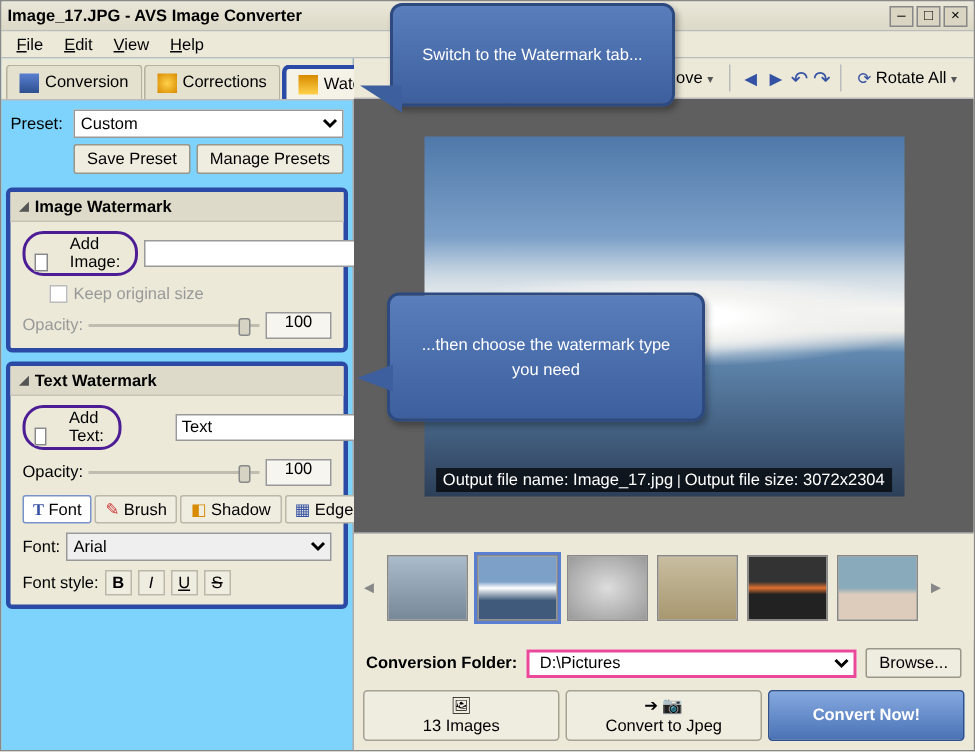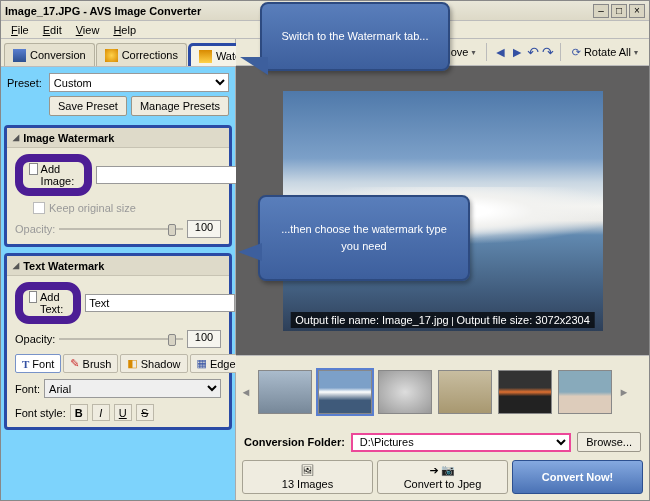--- a/index.html
+++ b/index.html
@@ -19,26 +19,26 @@
 .tab.active{background:#f5f3e8;border:3px solid #2a4aa5;border-bottom:none;border-radius:5px 5px 0 0}
 .tab-ico{width:13px;height:13px;display:inline-block}
 .presetrow{display:flex;align-items:center;padding:6px 6px 2px;gap:7px;border-top:1px solid #bbb}
 .presetrow select{flex:1;height:19px;border:1px solid #999;background:#fff}
 .presetbtns{display:flex;gap:4px;justify-content:flex-end;padding:2px 6px 6px}
 .btn{background:#efece0;border:1px solid #9a968a;height:20px;padding:0 8px;display:flex;align-items:center;border-radius:2px}
 .section{border:3px solid #2a4aa5;margin:3px;border-radius:4px;background:#ece9d8}
 .sect-head{height:20px;display:flex;align-items:center;padding:0 6px;font-weight:bold;background:#dedac9;border-bottom:1px solid #c7c3b3;gap:4px}
 .sect-body{padding:6px 8px;display:flex;flex-direction:column;gap:6px}
 .row{display:flex;align-items:center;gap:4px}
-.oval{border:8px solid #4c1d95;border-radius:14px;padding:1px 6px;display:flex;align-items:flex-start;gap:3px}
+.oval{border:2px solid #4c1d95;border-radius:14px;padding:1px 6px;display:flex;align-items:flex-end;gap:15px}
 input[type=text]{border:1px solid #999;height:18px;padding:0 3px;background:#fff}
 .slider{flex:1;height:14px;position:relative}
 .slider:before{content:"";position:absolute;left:0;right:0;top:6px;height:2px;background:#bfbcb0}
 .thumb{position:absolute;top:2px;width:8px;height:12px;background:#d7d3c4;border:1px solid #888;border-radius:2px}
-.numbox{width:34px;border:1px solid #999;height:18px;text-align:center;background:#f6f5ef}
+.numbox{width:44px;border:1px solid #999;height:18px;text-align:center;background:#f6f5ef}
 .stylebtns{display:flex;gap:2px}
 .stylebtn{display:flex;align-items:center;gap:3px;padding:2px 6px;border:1px solid #bcb8a9;background:#efece0;border-radius:2px}
 .stylebtn.active{background:#fff;border:1px solid #7893c9}
 .fontstyle span{width:18px;height:17px;border:1px solid #bcb8a9;display:inline-flex;align-items:center;justify-content:center;background:#efece0}
 .rightpanel{flex:1;display:flex;flex-direction:column;background:#ece9d8}
 .toolbar{height:27px;display:flex;align-items:center;padding:0 6px;gap:6px;border-bottom:1px solid #bbb}
 .toolbar .grp{display:flex;align-items:center;gap:3px}
 .toolbar-btn{display:flex;align-items:center;gap:3px;padding:2px 5px}
 .circ{width:16px;height:16px;border-radius:50%;display:flex;align-items:center;justify-content:center;color:#fff;font-weight:bold}
 .green{background:#4caf50}.red{background:#d33}
@@ -145,21 +145,21 @@
     <div class="sect-head">
             <span class="tri">◢</span>
             <span>Text Watermark</span>
           </div>
     <div class="sect-body">
      <div class="row">
       <div class="oval">
                 <span class="chk"></span>
                 <span>Add Text:</span>
               </div>
-      <input type="text" style="flex: 1 1 0%;" value="Text">
+      <input type="text" style="flex: 1 1 0%; margin-left: 32px;" value="Text">
      </div>
      <div class="row">
               <span>Opacity:</span>
               <div class="slider">
                 <div class="thumb" style="left:88%"></div>
               </div>
               <div class="numbox">100</div>
             </div>
      <div class="stylebtns">
       <div class="stylebtn active">

